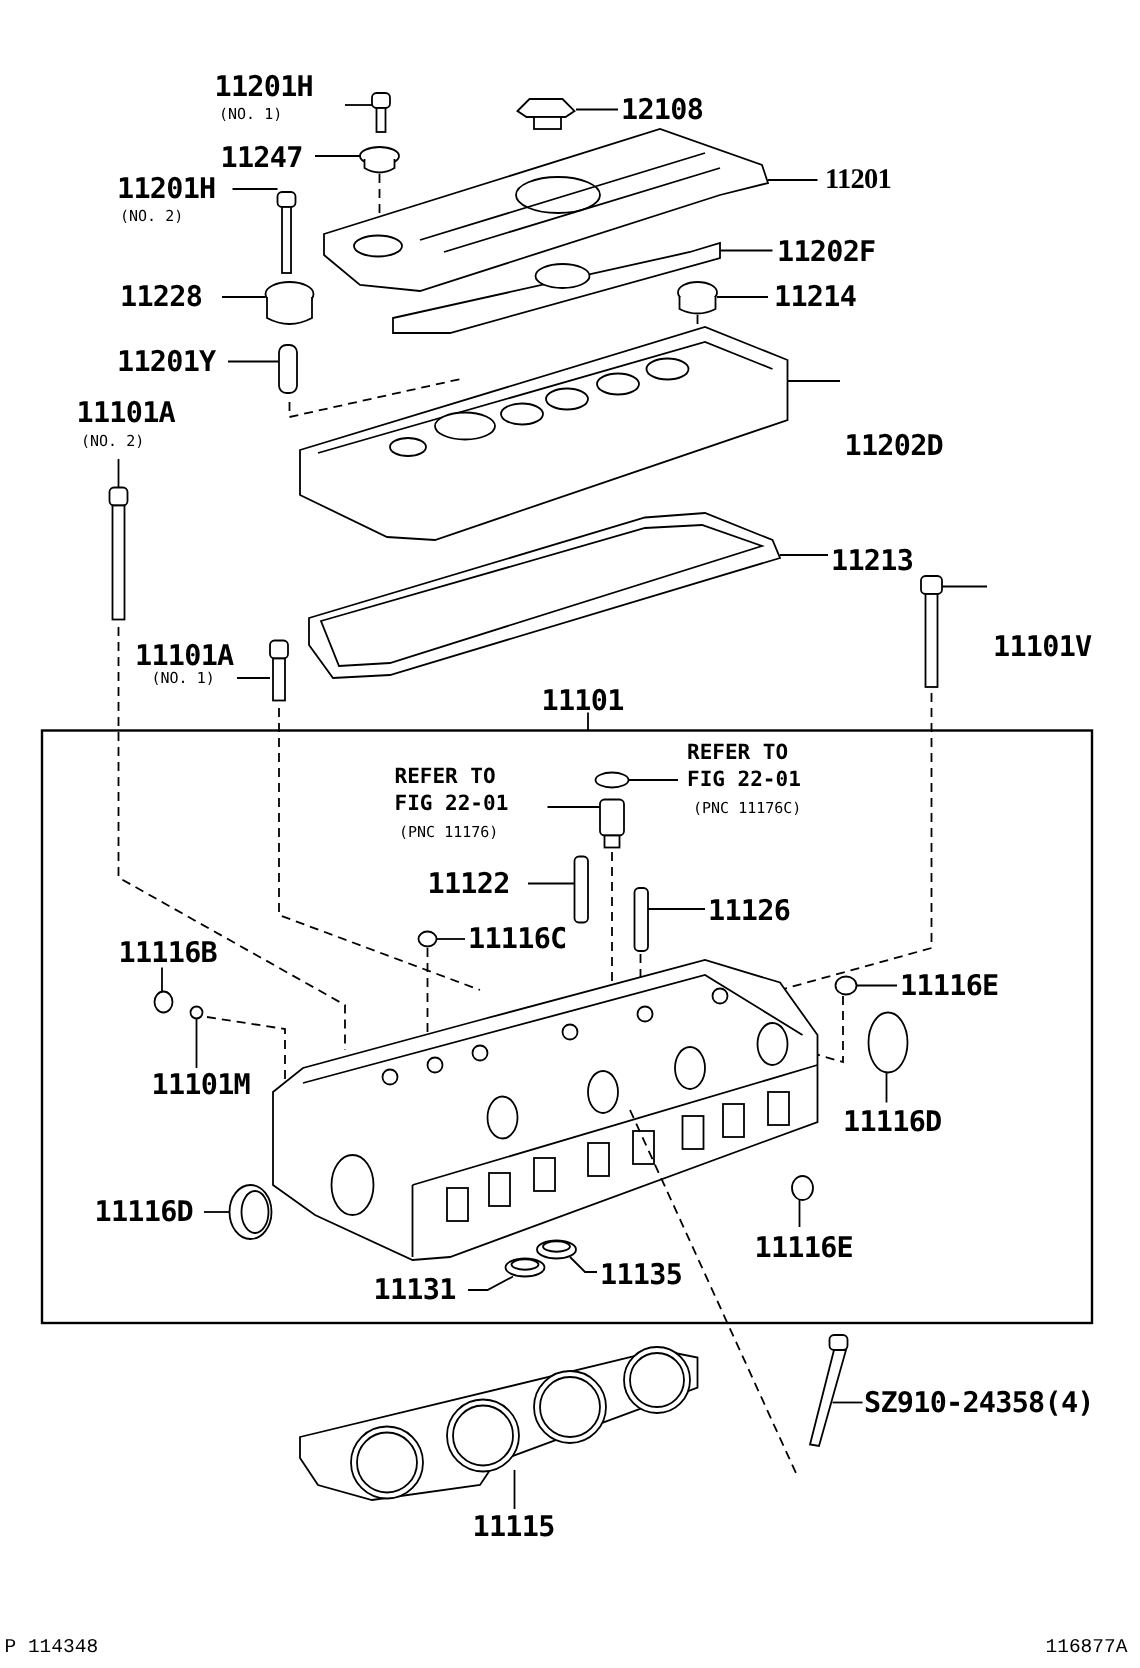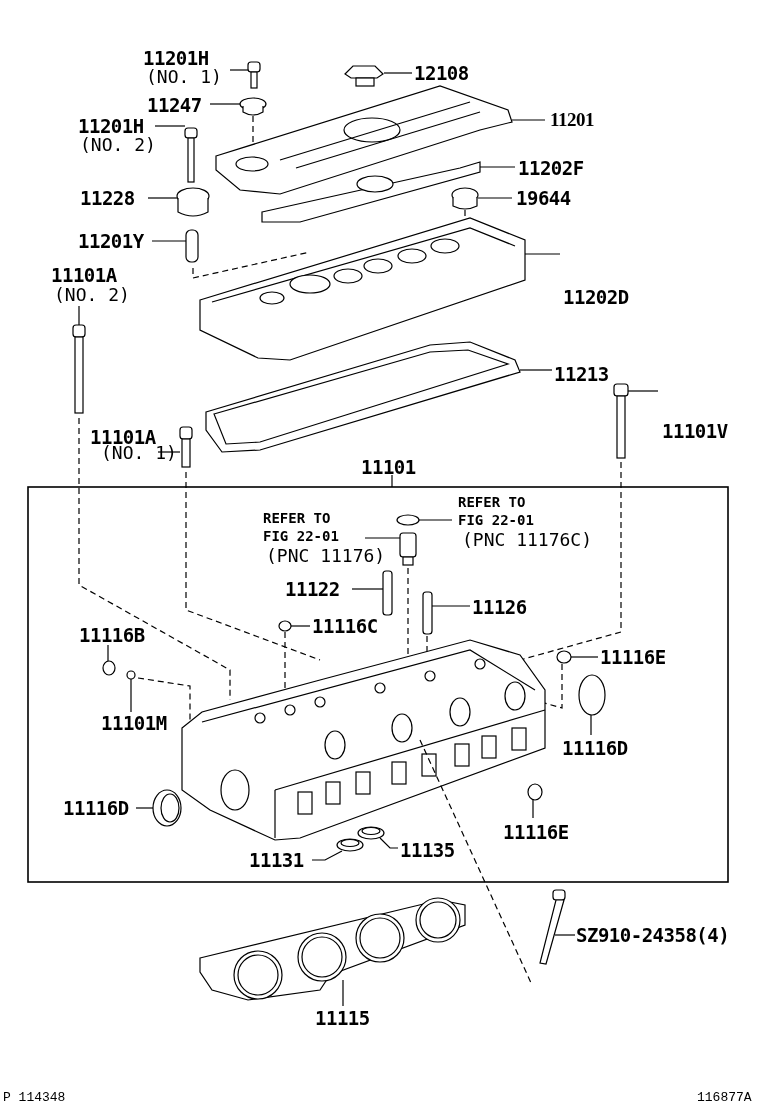--- a/index.html
+++ b/index.html
@@ -2,21 +2,21 @@
 <html><head>
 <meta charset="utf-8">
 <style>
   html, body { margin: 0; padding: 0; background: #ffffff; }
   body { width: 760px; height: 1112px; position: relative; overflow: hidden;
          font-family: "DejaVu Sans Mono", "Liberation Mono", monospace; color: #000; }
   #stage { position: absolute; left: 0; top: 0; width: 760px; height: 1112px; }
   .lbl { position: absolute; font-family: "DejaVu Sans Mono", "Liberation Mono", monospace;
          font-weight: bold; font-size: 19px; line-height: 20px; white-space: nowrap; letter-spacing: -0.5px; }
   .sub { position: absolute; font-family: "DejaVu Sans Mono", "Liberation Mono", monospace;
-         font-size: 18px; line-height: 14px; white-space: nowrap; }
+         font-size: 10px; line-height: 14px; white-space: nowrap; }
   .ref { position: absolute; font-family: "DejaVu Sans Mono", "Liberation Mono", monospace;
          font-weight: bold; font-size: 14px; line-height: 17px; white-space: nowrap; }
   .foot { position: absolute; font-family: Liberation Mono, monospace; font-size: 13px; line-height: 14px; }
   svg .p { fill: #fff; stroke: #000; stroke-width: 1.2; }
   svg .l { fill: none; stroke: #000; stroke-width: 1.2; }
   svg .d { fill: none; stroke: #000; stroke-width: 1.2; stroke-dasharray: 6 4; }
   svg .frame { fill: none; stroke: #000; stroke-width: 1.6; }
 </style>
 </head>
 <body>
@@ -235,21 +235,21 @@
 
 <div class="lbl" style="left:143px;top:48px;">11201H</div>
 <div class="sub" style="left:146px;top:70px;">(NO. 1)</div>
 <div class="lbl" style="left:414px;top:63px;">12108</div>
 <div class="lbl" style="left:147px;top:95px;">11247</div>
 <div class="lbl" style="left:550px;top:110px;font-family:Liberation Serif, serif;">11201</div>
 <div class="lbl" style="left:78px;top:116px;">11201H</div>
 <div class="sub" style="left:80px;top:138px;">(NO. 2)</div>
 <div class="lbl" style="left:518px;top:158px;">11202F</div>
 <div class="lbl" style="left:80px;top:188px;">11228</div>
-<div class="lbl" style="left:516px;top:188px;">19644</div>
+<div class="lbl" style="left:516px;top:188px;">11214</div>
 <div class="lbl" style="left:78px;top:231px;">11201Y</div>
 <div class="lbl" style="left:563px;top:244px;margin-top:43px;">11202D</div>
 <div class="lbl" style="left:51px;top:265px;">11101A</div>
 <div class="sub" style="left:54px;top:288px;">(NO. 2)</div>
 <div class="lbl" style="left:554px;top:364px;">11213</div>
 <div class="lbl" style="left:662px;top:381px;margin-top:40px;">11101V</div>
 <div class="lbl" style="left:90px;top:427px;">11101A</div>
 <div class="sub" style="left:101px;top:446px;">(NO. 1)</div>
 <div class="lbl" style="left:361px;top:457px;">11101</div>
 

